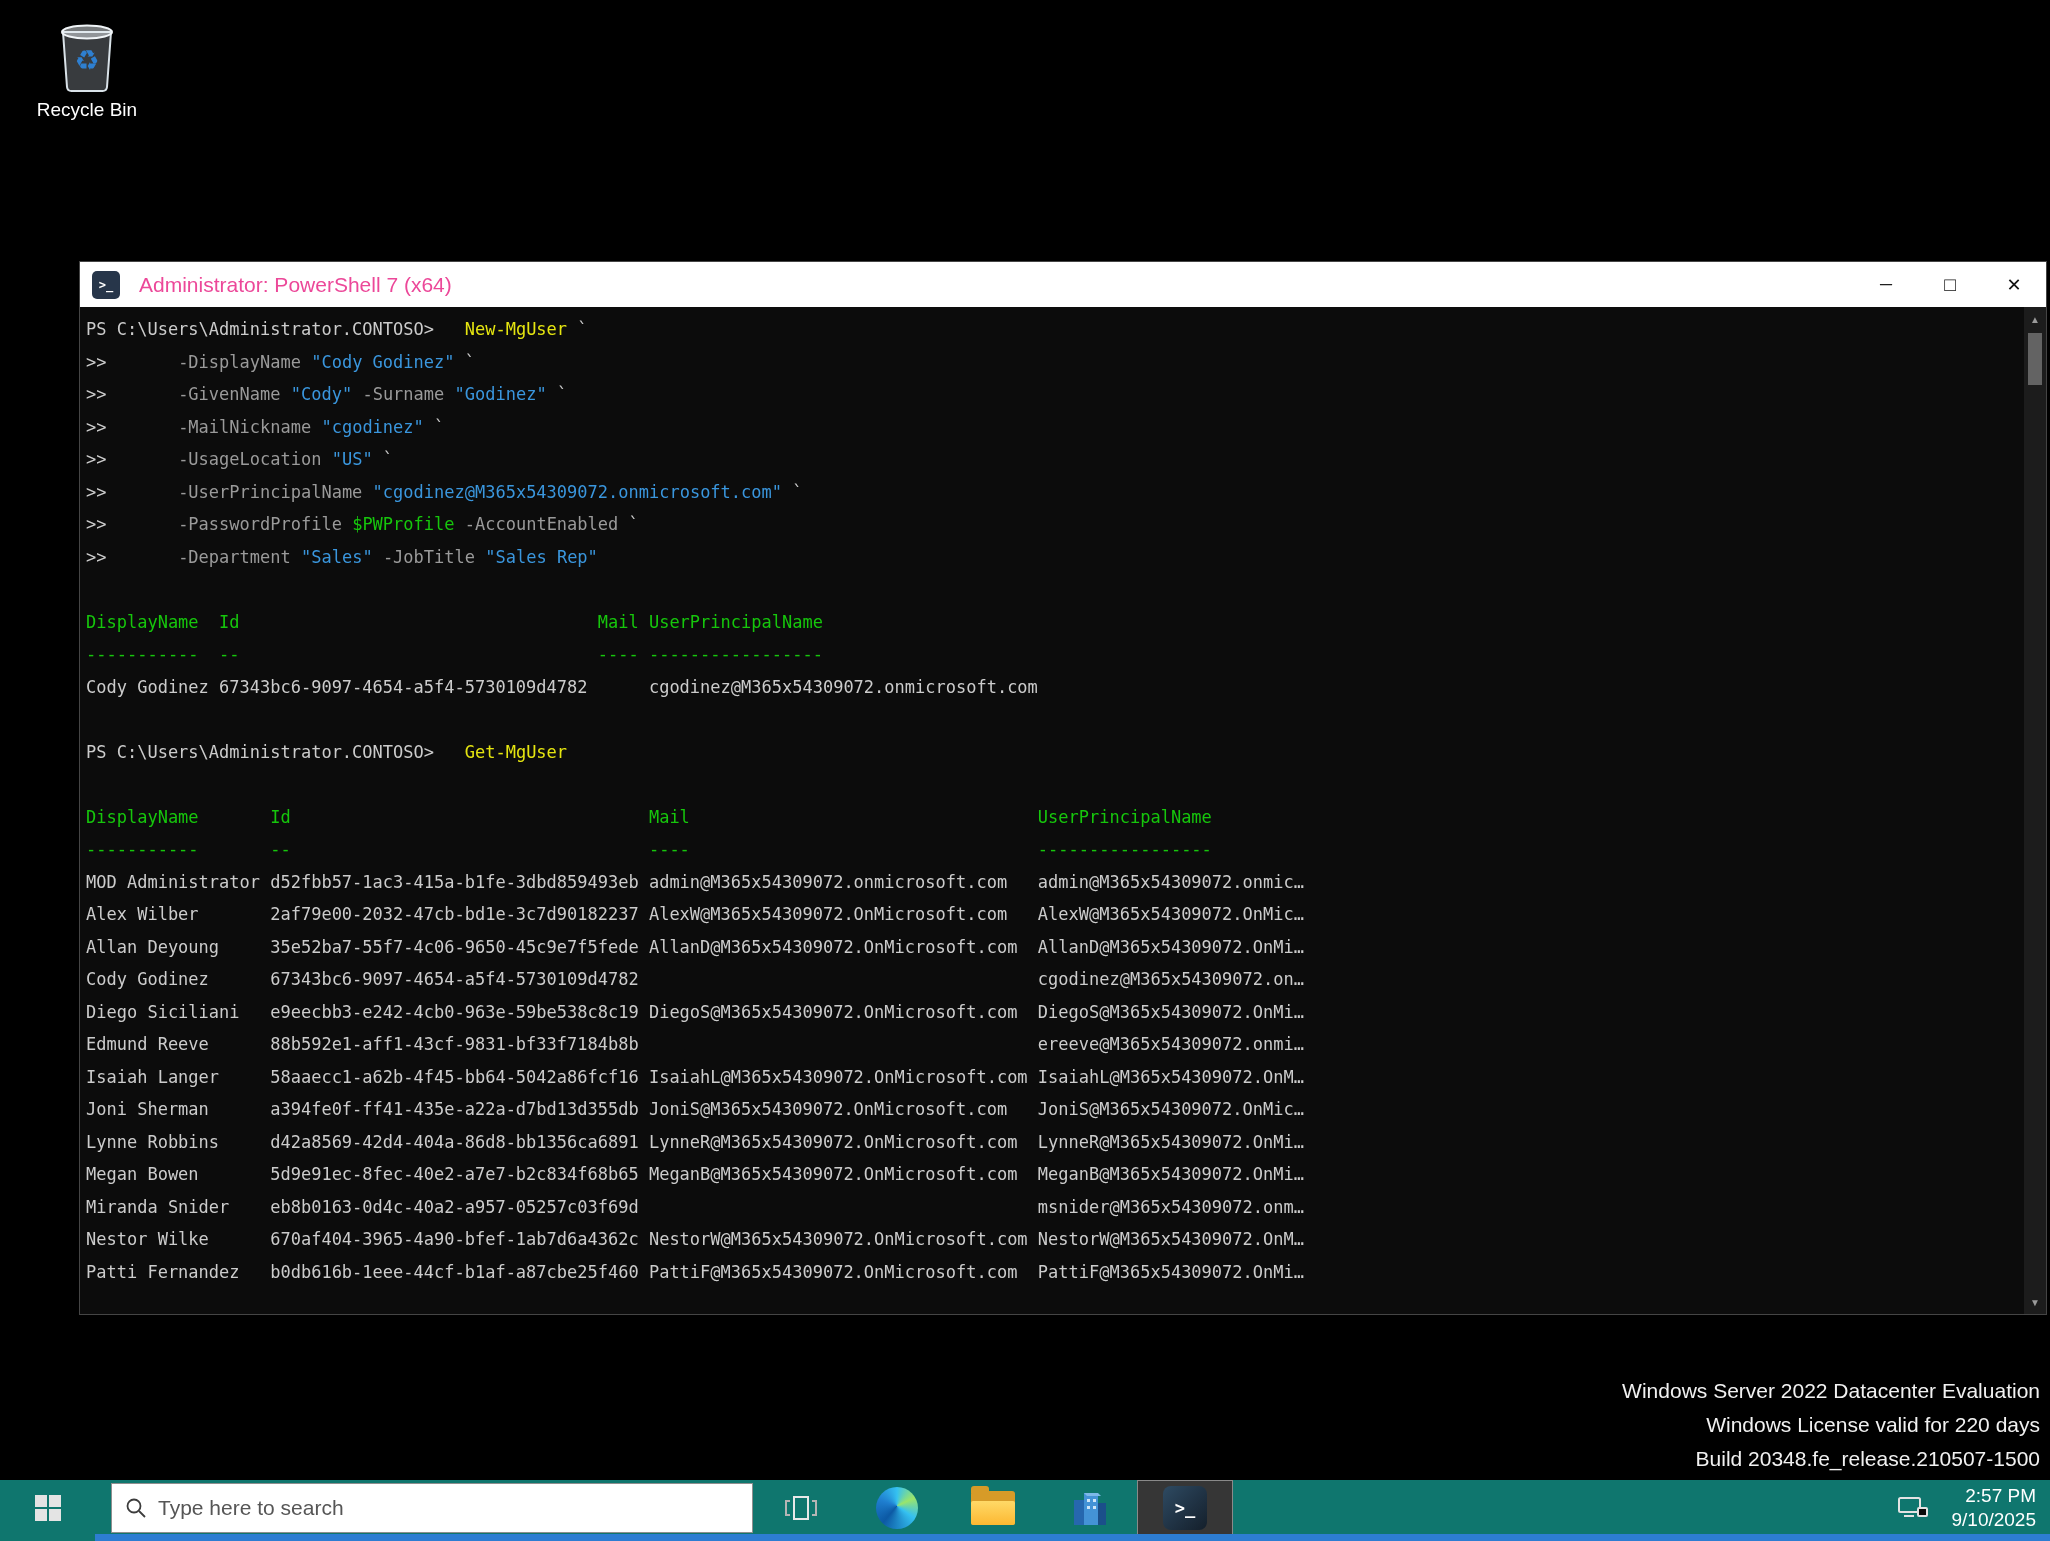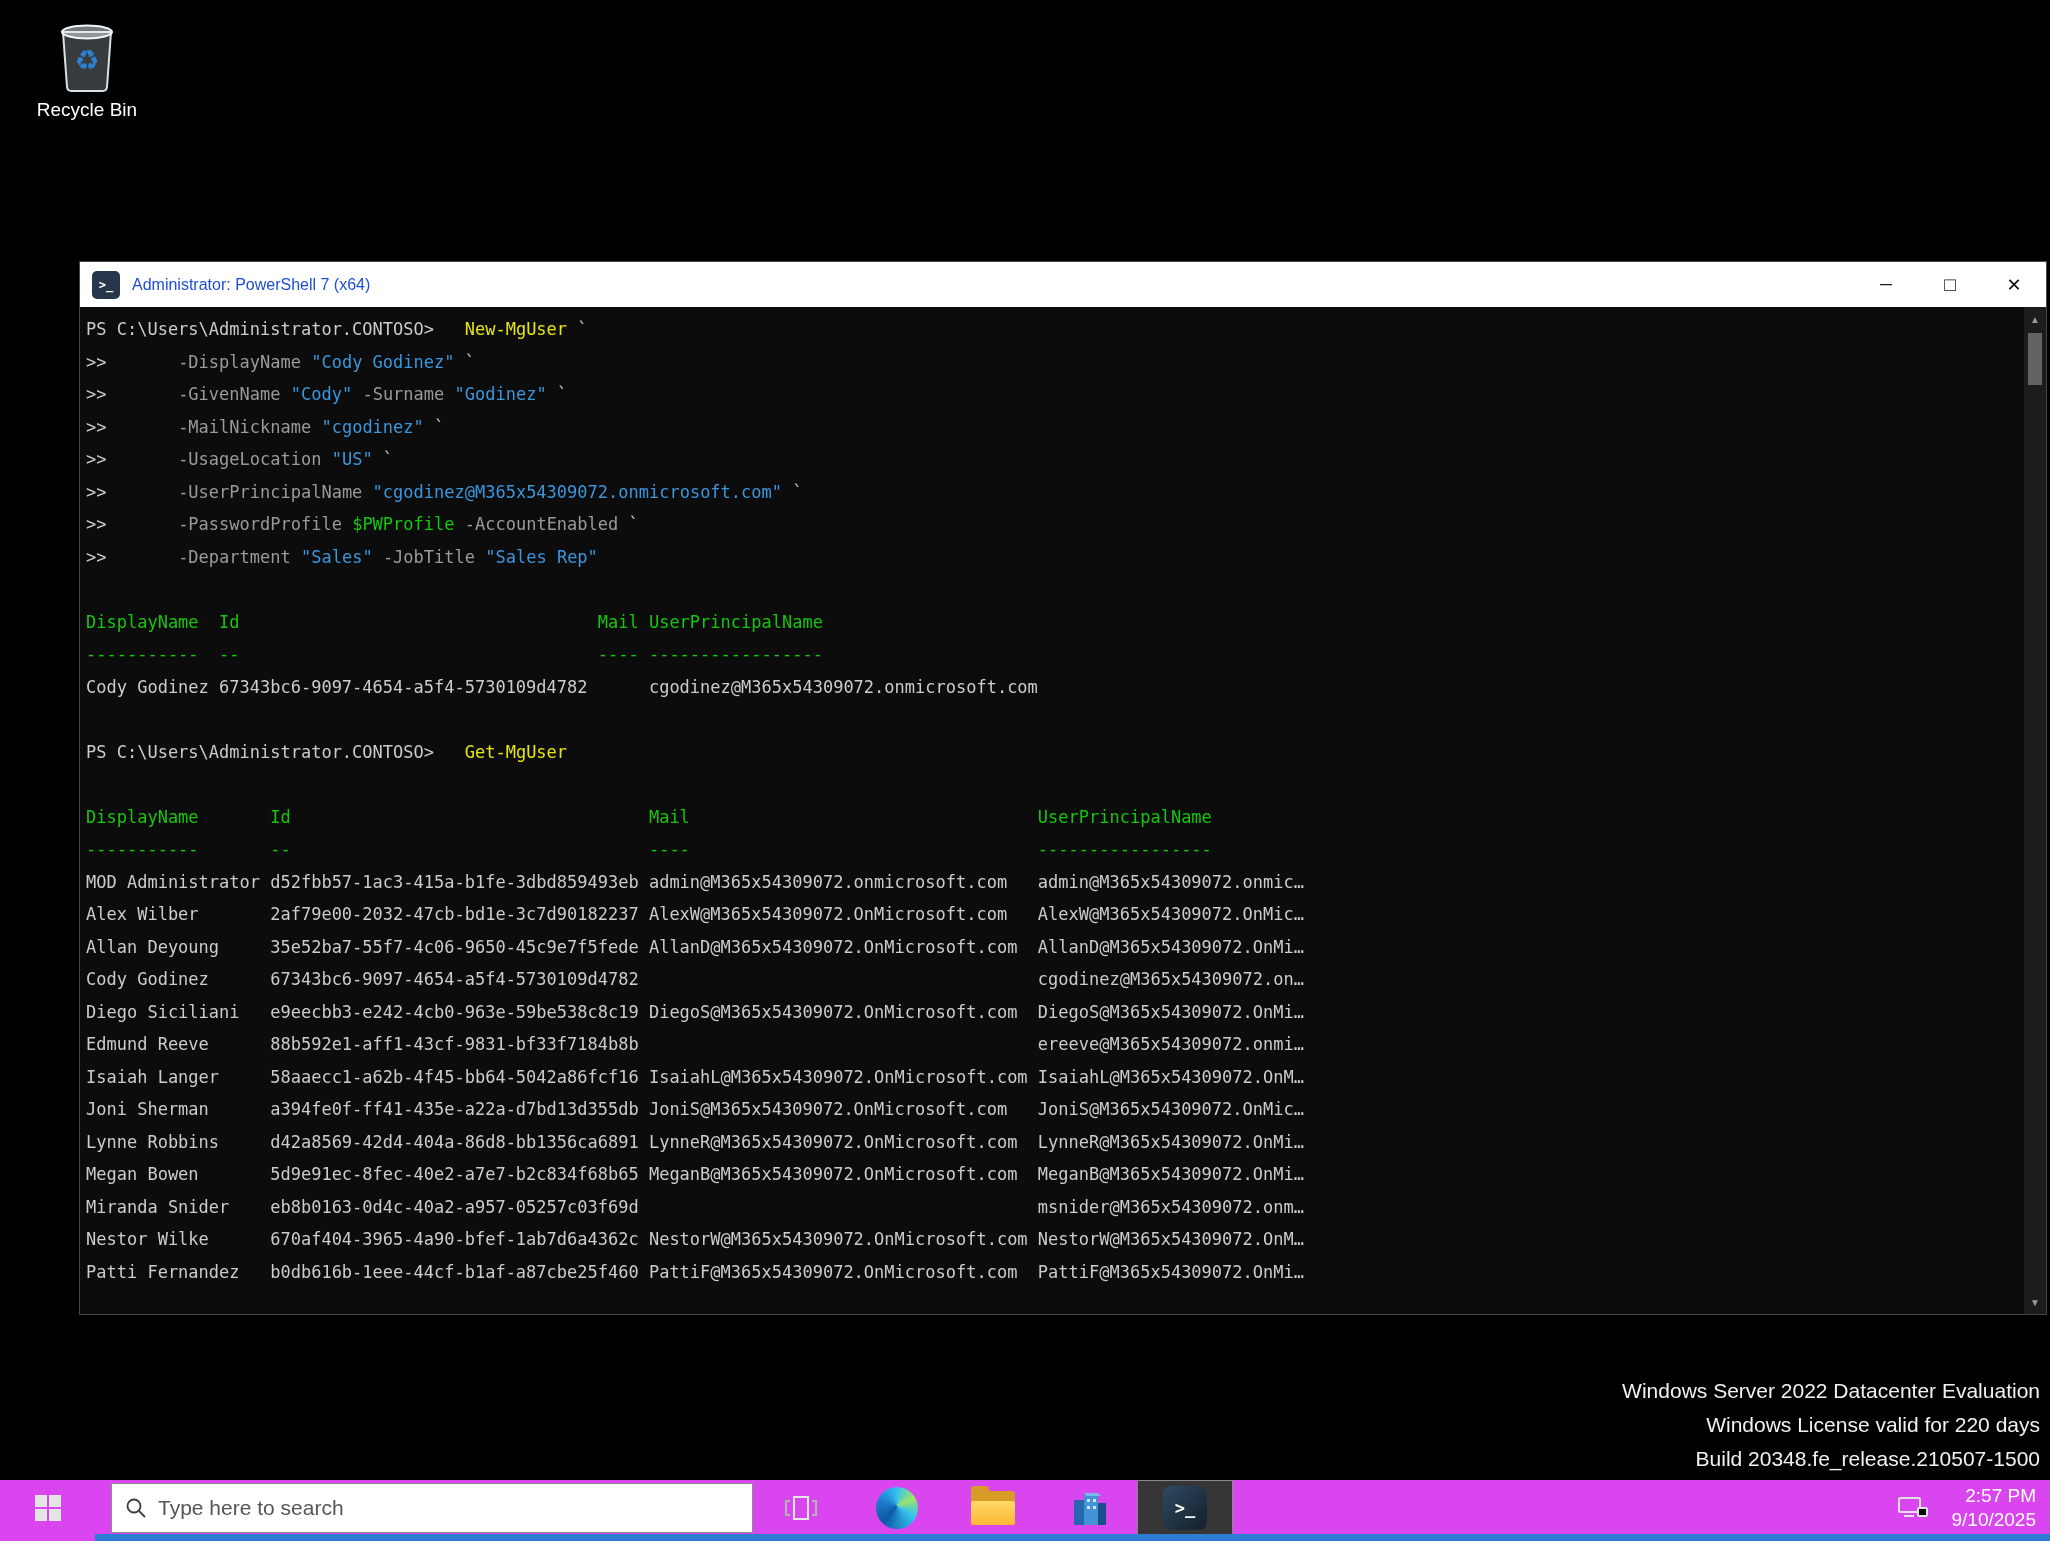--- a/index.html
+++ b/index.html
@@ -11,21 +11,21 @@
   .desktop-icon { position:absolute; left:22px; top:12px; width:130px; display:flex; flex-direction:column; align-items:center; gap:5px; cursor:default; }
   .icon-label { color:#fff; font-size:19px; text-shadow:1px 1px 2px #000; }
 
   
   .window { position:absolute; left:80px; top:262px; width:1966px; height:1052px; background:#0c0c0c;
             box-shadow:0 0 0 1px #454545, 10px 14px 30px rgba(0,0,0,.65); }
   .titlebar { height:45px; background:#fff; display:flex; align-items:center; }
   .titlebar-icon { width:28px; height:28px; margin-left:12px; background:#27364a; border-radius:5px;
                    display:flex; align-items:center; justify-content:center; color:#fff;
                    font-family:"DejaVu Sans Mono", monospace; font-size:12px; font-weight:bold; flex:0 0 auto; }
-  .window-title { margin-left:12px; font-size:16px; color:#1d4ed8; white-space:nowrap; }
+  .window-title { margin-left:19px; font-size:21px; color:#ec4899; white-space:nowrap; }
   .win-controls { margin-left:auto; display:flex; height:100%; }
   .win-btn { width:64px; height:100%; display:flex; align-items:center; justify-content:center; font-size:17px; color:#111; cursor:pointer; }
   .win-btn.max { font-size:19px; }
   .win-btn.close { font-size:18px; }
 
   
   .terminal { position:absolute; top:45px; left:0; right:0; bottom:0; background:#0c0c0c; display:flex; }
   .term-text { flex:1; padding:6px 0 0 6px; font-family:"DejaVu Sans Mono", monospace; font-size:17px;
                line-height:32.5px; white-space:pre; overflow:hidden; color:#cccccc; }
   .tline { height:32.5px; }
@@ -34,21 +34,21 @@
                   font-size:10px; color:#9a9a9a; }
   .scroll-arrow.up { top:0; }
   .scroll-arrow.down { bottom:0; }
   .scroll-thumb { position:absolute; top:26px; left:4px; right:4px; height:52px; background:#636363; }
 
   
   .activation { position:absolute; right:10px; top:1374px; text-align:right; color:#f1f1f1;
                 font-size:21px; line-height:34px; text-shadow:1px 1px 2px #000; }
 
   
-  .taskbar { position:absolute; left:0; bottom:0; width:100%; height:61px; background:#d946ef;
+  .taskbar { position:absolute; left:0; bottom:0; width:100%; height:61px; background:#0f766e;
              display:flex; align-items:center; z-index:4; padding-bottom:5px; }
   .start-btn { width:95px; height:100%; display:flex; align-items:center; justify-content:center; cursor:pointer; }
   .win-logo { width:26px; height:26px; display:grid; grid-template-columns:12px 12px; grid-template-rows:12px 12px; gap:2px; }
   .win-logo i { background:#e4e4e4; }
 
   .searchbox { height:50px; width:642px; background:#fff; border:1px solid #8f8f8f; display:flex; align-items:center;
                padding:0 12px; gap:10px; margin-left:16px; }
   .searchbox input { border:none; outline:none; flex:1; font-size:21px; color:#333; background:transparent;
                      font-family:"Liberation Sans", sans-serif; }
   .searchbox input::placeholder { color:#565656; opacity:1; }

